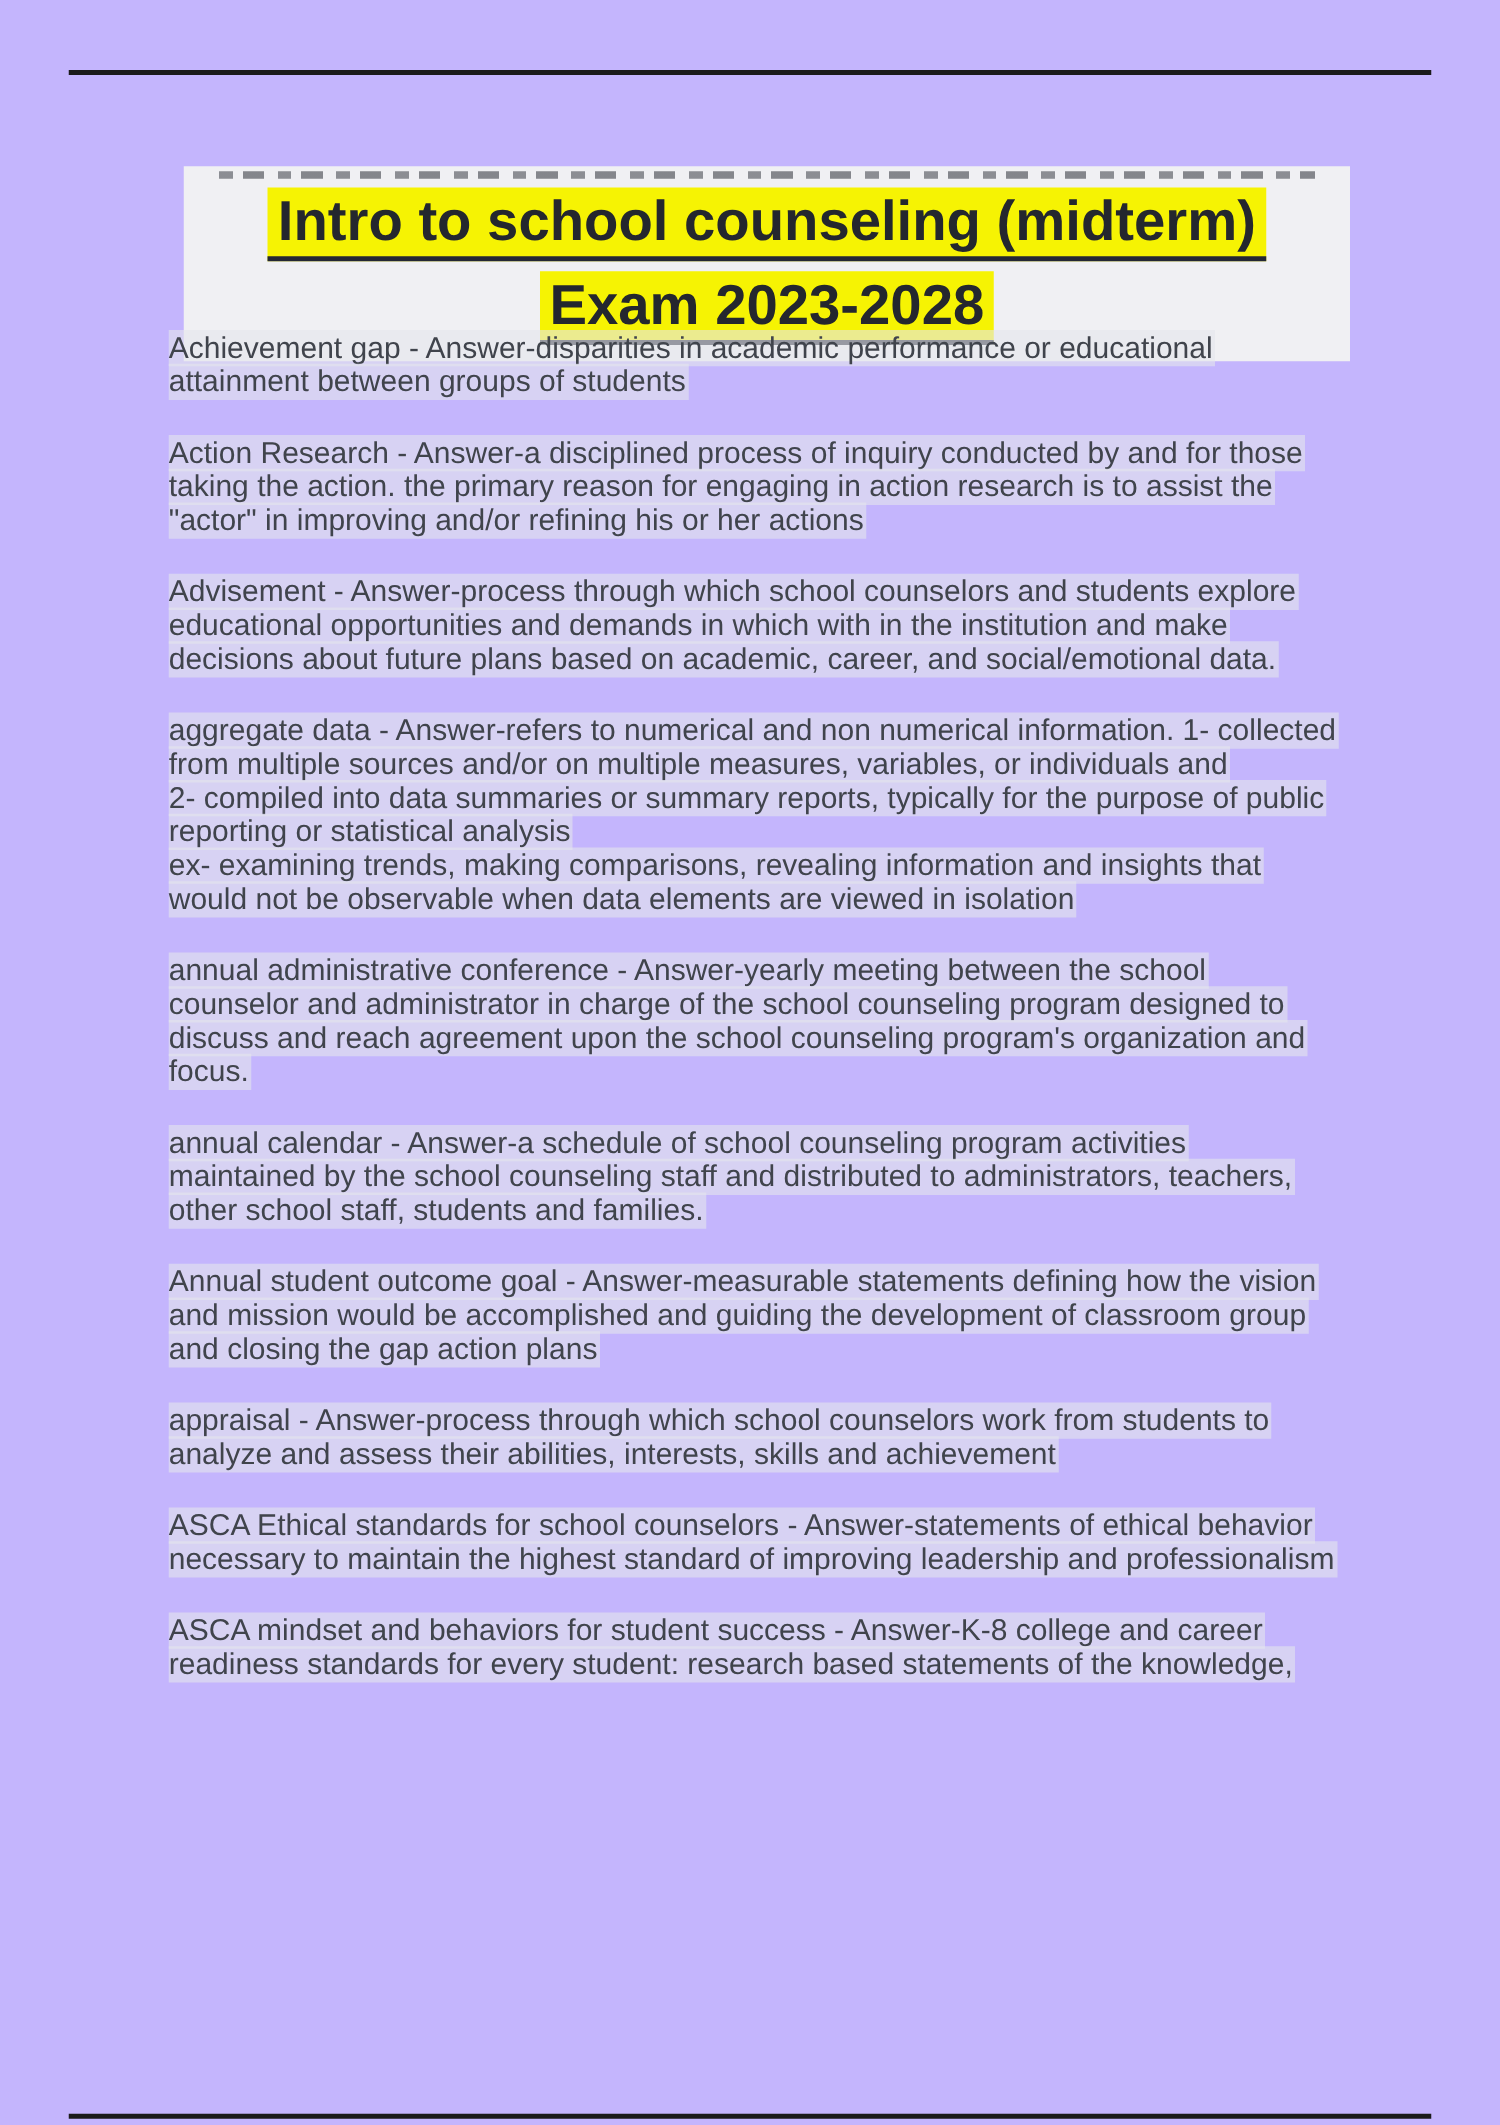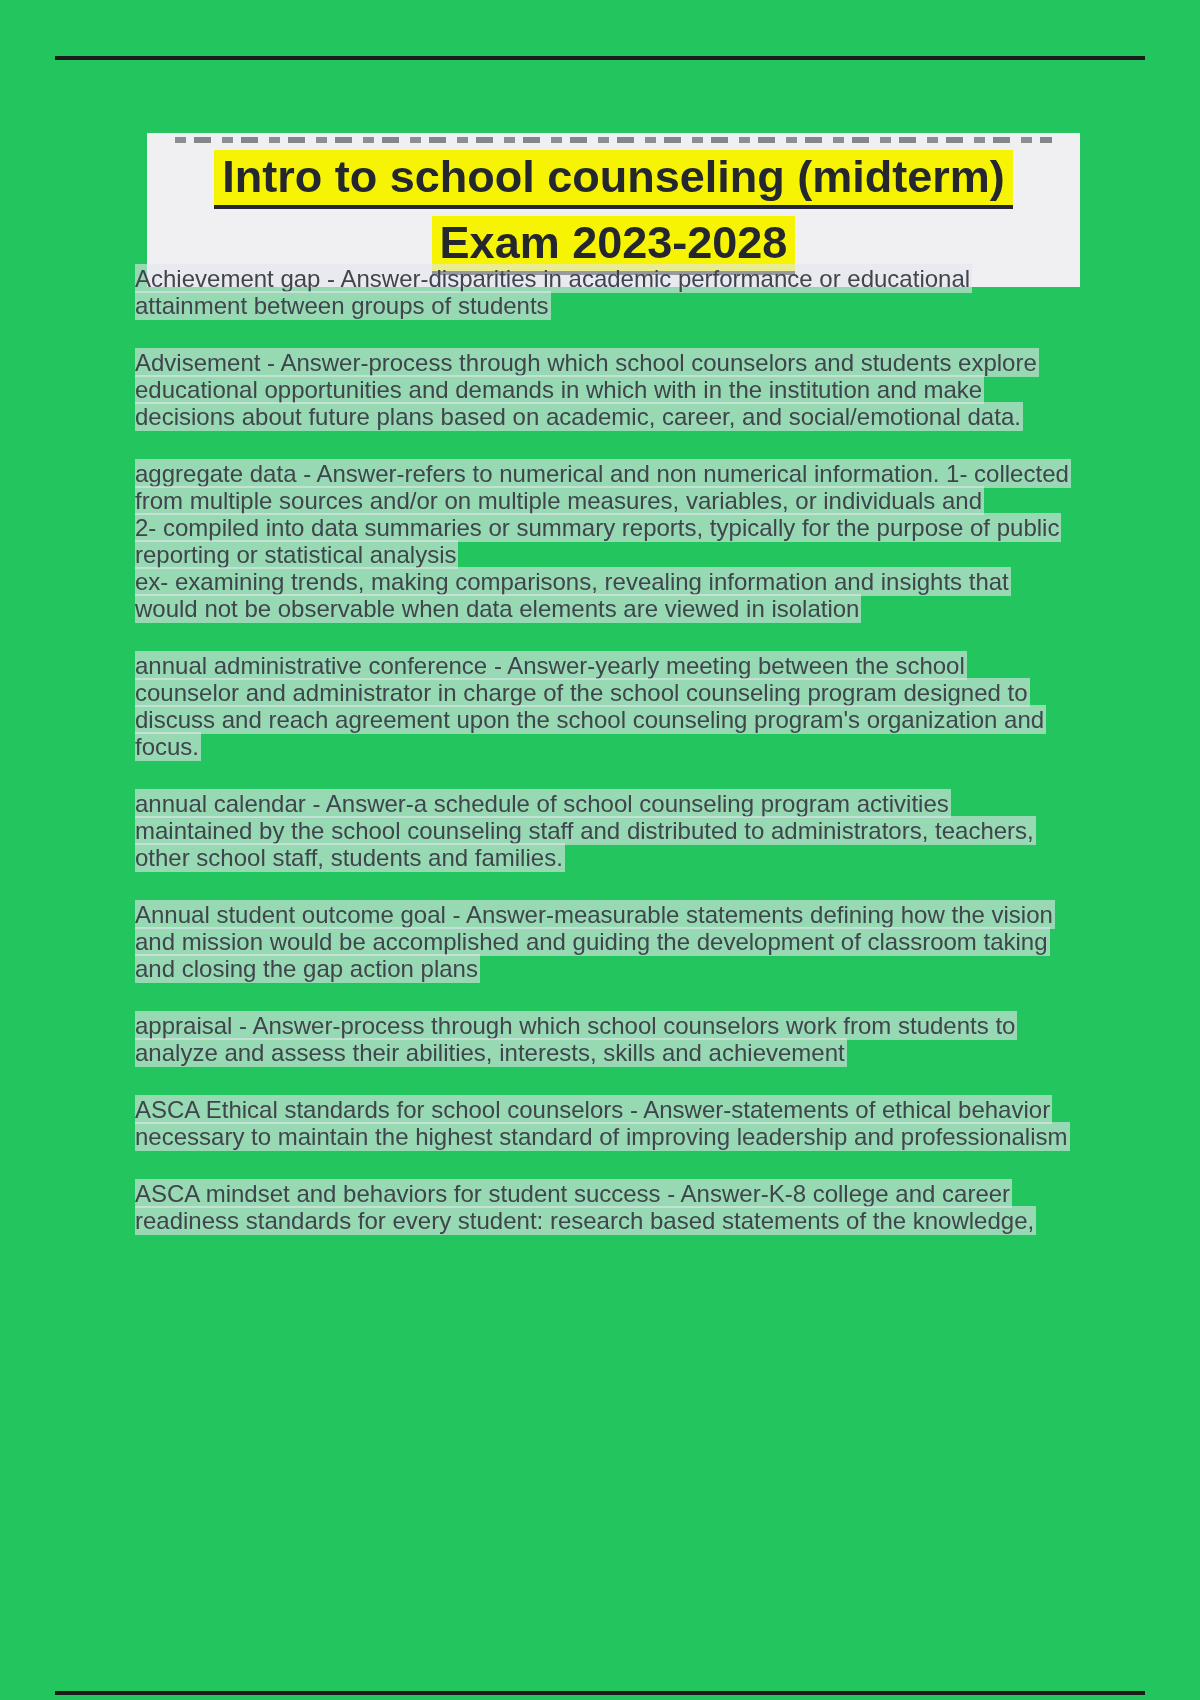--- a/index.html
+++ b/index.html
@@ -10,21 +10,21 @@
   body {
     width: 1200px;
     height: 1700px;
     position: relative;
     font-family: "Liberation Sans", sans-serif;
     overflow: hidden;
   }
   .page {
     position: absolute;
     inset: 0;
-    background: #22c55e;
+    background: #c4b5fd;
   }
   .rule {
     position: absolute;
     left: 55px;
     width: 1090px;
     height: 4px;
     background: #1b1b1b;
   }
   .rule.top { top: 56px; }
   .rule.bottom { top: 1691px; }
@@ -98,20 +98,25 @@
       <span class="hl">Exam 2023-2028</span>
     </div>
   </div>
 
   <div class="paragraphs">
     <p class="para">
       <span class="ptext">Achievement gap - Answer-disparities in academic performance or educational
 attainment between groups of students</span>
     </p>
     <p class="para">
+      <span class="ptext">Action Research - Answer-a disciplined process of inquiry conducted by and for those
+taking the action. the primary reason for engaging in action research is to assist the
+"actor" in improving and/or refining his or her actions</span>
+    </p>
+    <p class="para">
       <span class="ptext">Advisement - Answer-process through which school counselors and students explore
 educational opportunities and demands in which with in the institution and make
 decisions about future plans based on academic, career, and social/emotional data.</span>
     </p>
     <p class="para">
       <span class="ptext">aggregate data - Answer-refers to numerical and non numerical information. 1- collected
 from multiple sources and/or on multiple measures, variables, or individuals and
 2- compiled into data summaries or summary reports, typically for the purpose of public
 reporting or statistical analysis
 ex- examining trends, making comparisons, revealing information and insights that
@@ -123,21 +128,21 @@
 discuss and reach agreement upon the school counseling program's organization and
 focus.</span>
     </p>
     <p class="para">
       <span class="ptext">annual calendar - Answer-a schedule of school counseling program activities
 maintained by the school counseling staff and distributed to administrators, teachers,
 other school staff, students and families.</span>
     </p>
     <p class="para">
       <span class="ptext">Annual student outcome goal - Answer-measurable statements defining how the vision
-and mission would be accomplished and guiding the development of classroom taking
+and mission would be accomplished and guiding the development of classroom group
 and closing the gap action plans</span>
     </p>
     <p class="para">
       <span class="ptext">appraisal - Answer-process through which school counselors work from students to
 analyze and assess their abilities, interests, skills and achievement</span>
     </p>
     <p class="para">
       <span class="ptext">ASCA Ethical standards for school counselors - Answer-statements of ethical behavior
 necessary to maintain the highest standard of improving leadership and professionalism</span>
     </p>

